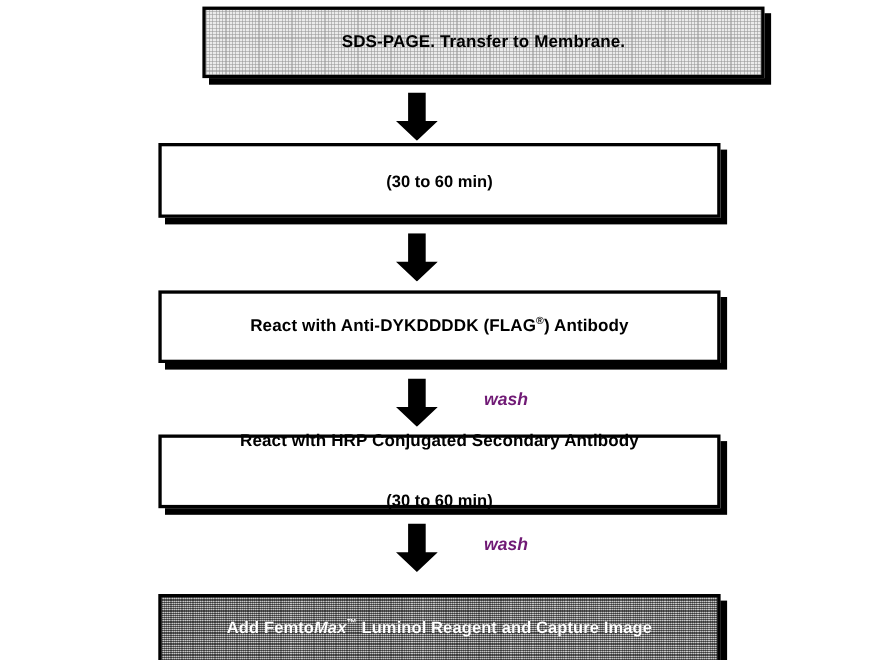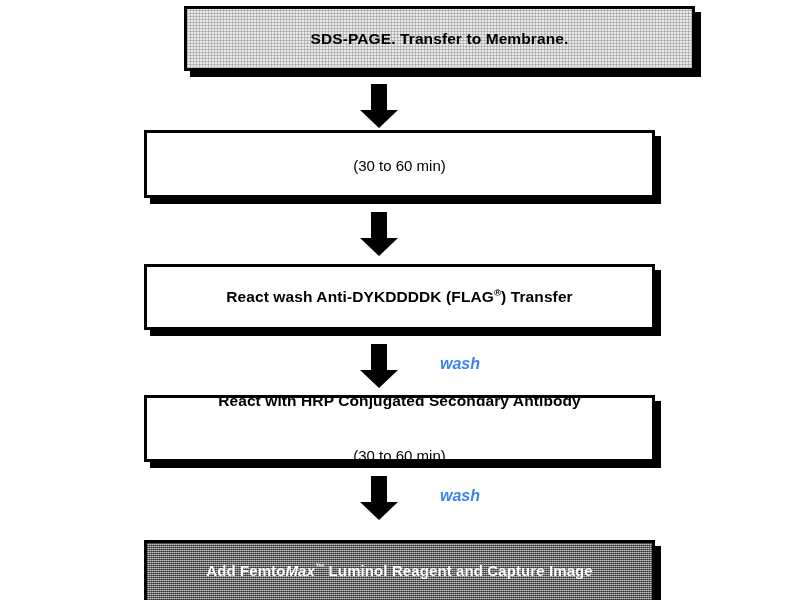--- a/index.html
+++ b/index.html
@@ -40,21 +40,21 @@
   }
 
   .node .line1 {
     font-weight: bold;
     font-size: 15.5px;
     letter-spacing: 0.1px;
     line-height: 1.25;
     white-space: nowrap;
   }
   .node .line2 {
-    font-weight: normal;
+    font-weight: bold;
     font-size: 15px;
     line-height: 1.25;
     white-space: nowrap;
     margin-top: 4px;
   }
 
   
   .node.stipple-light {
     background-color: #ebebeb;
     background-image:
@@ -93,21 +93,21 @@
     height: 44px;
   }
   .arrow svg { display: block; width: 100%; height: 100%; }
 
   
   .wash-label {
     position: absolute;
     font-style: italic;
     font-weight: bold;
     font-size: 16px;
-    color: #3b82f6;
+    color: #701a75;
     white-space: nowrap;
   }
 </style>
 </head>
 <body>
 
 <div id="flowchart">
 
   <div class="node stipple-light" style="top:6px; height:65px;margin-left:40px;">
     <div class="line1">SDS-PAGE.  Transfer to Membrane.</div>
@@ -123,21 +123,21 @@
     <div class="line2">(30 to 60 min)</div>
   </div>
 
   <div class="arrow" style="left:360px; top:212px;">
     <svg viewBox="0 0 38 44" xmlns="http://www.w3.org/2000/svg" aria-hidden="true">
       <polygon points="11,0 27,0 27,26 38,26 19,44 0,26 11,26" fill="#000000"></polygon>
     </svg>
   </div>
 
   <div class="node" style="top:264px; height:66px;">
-    <div class="line1"><span>React wash Anti-DYKDDDDK (FLAG</span><span class="sup">®</span><span>) Transfer</span></div>
+    <div class="line1"><span>React with Anti-DYKDDDDK (FLAG</span><span class="sup">®</span><span>) Antibody</span></div>
   </div>
 
   <div class="arrow" style="left:360px; top:344px;">
     <svg viewBox="0 0 38 44" xmlns="http://www.w3.org/2000/svg" aria-hidden="true">
       <polygon points="11,0 27,0 27,26 38,26 19,44 0,26 11,26" fill="#000000"></polygon>
     </svg>
   </div>
   <div class="wash-label" style="left:440px; top:355px;">wash</div>
 
   <div class="node" style="top:395px; height:67px;gap:32px;">

